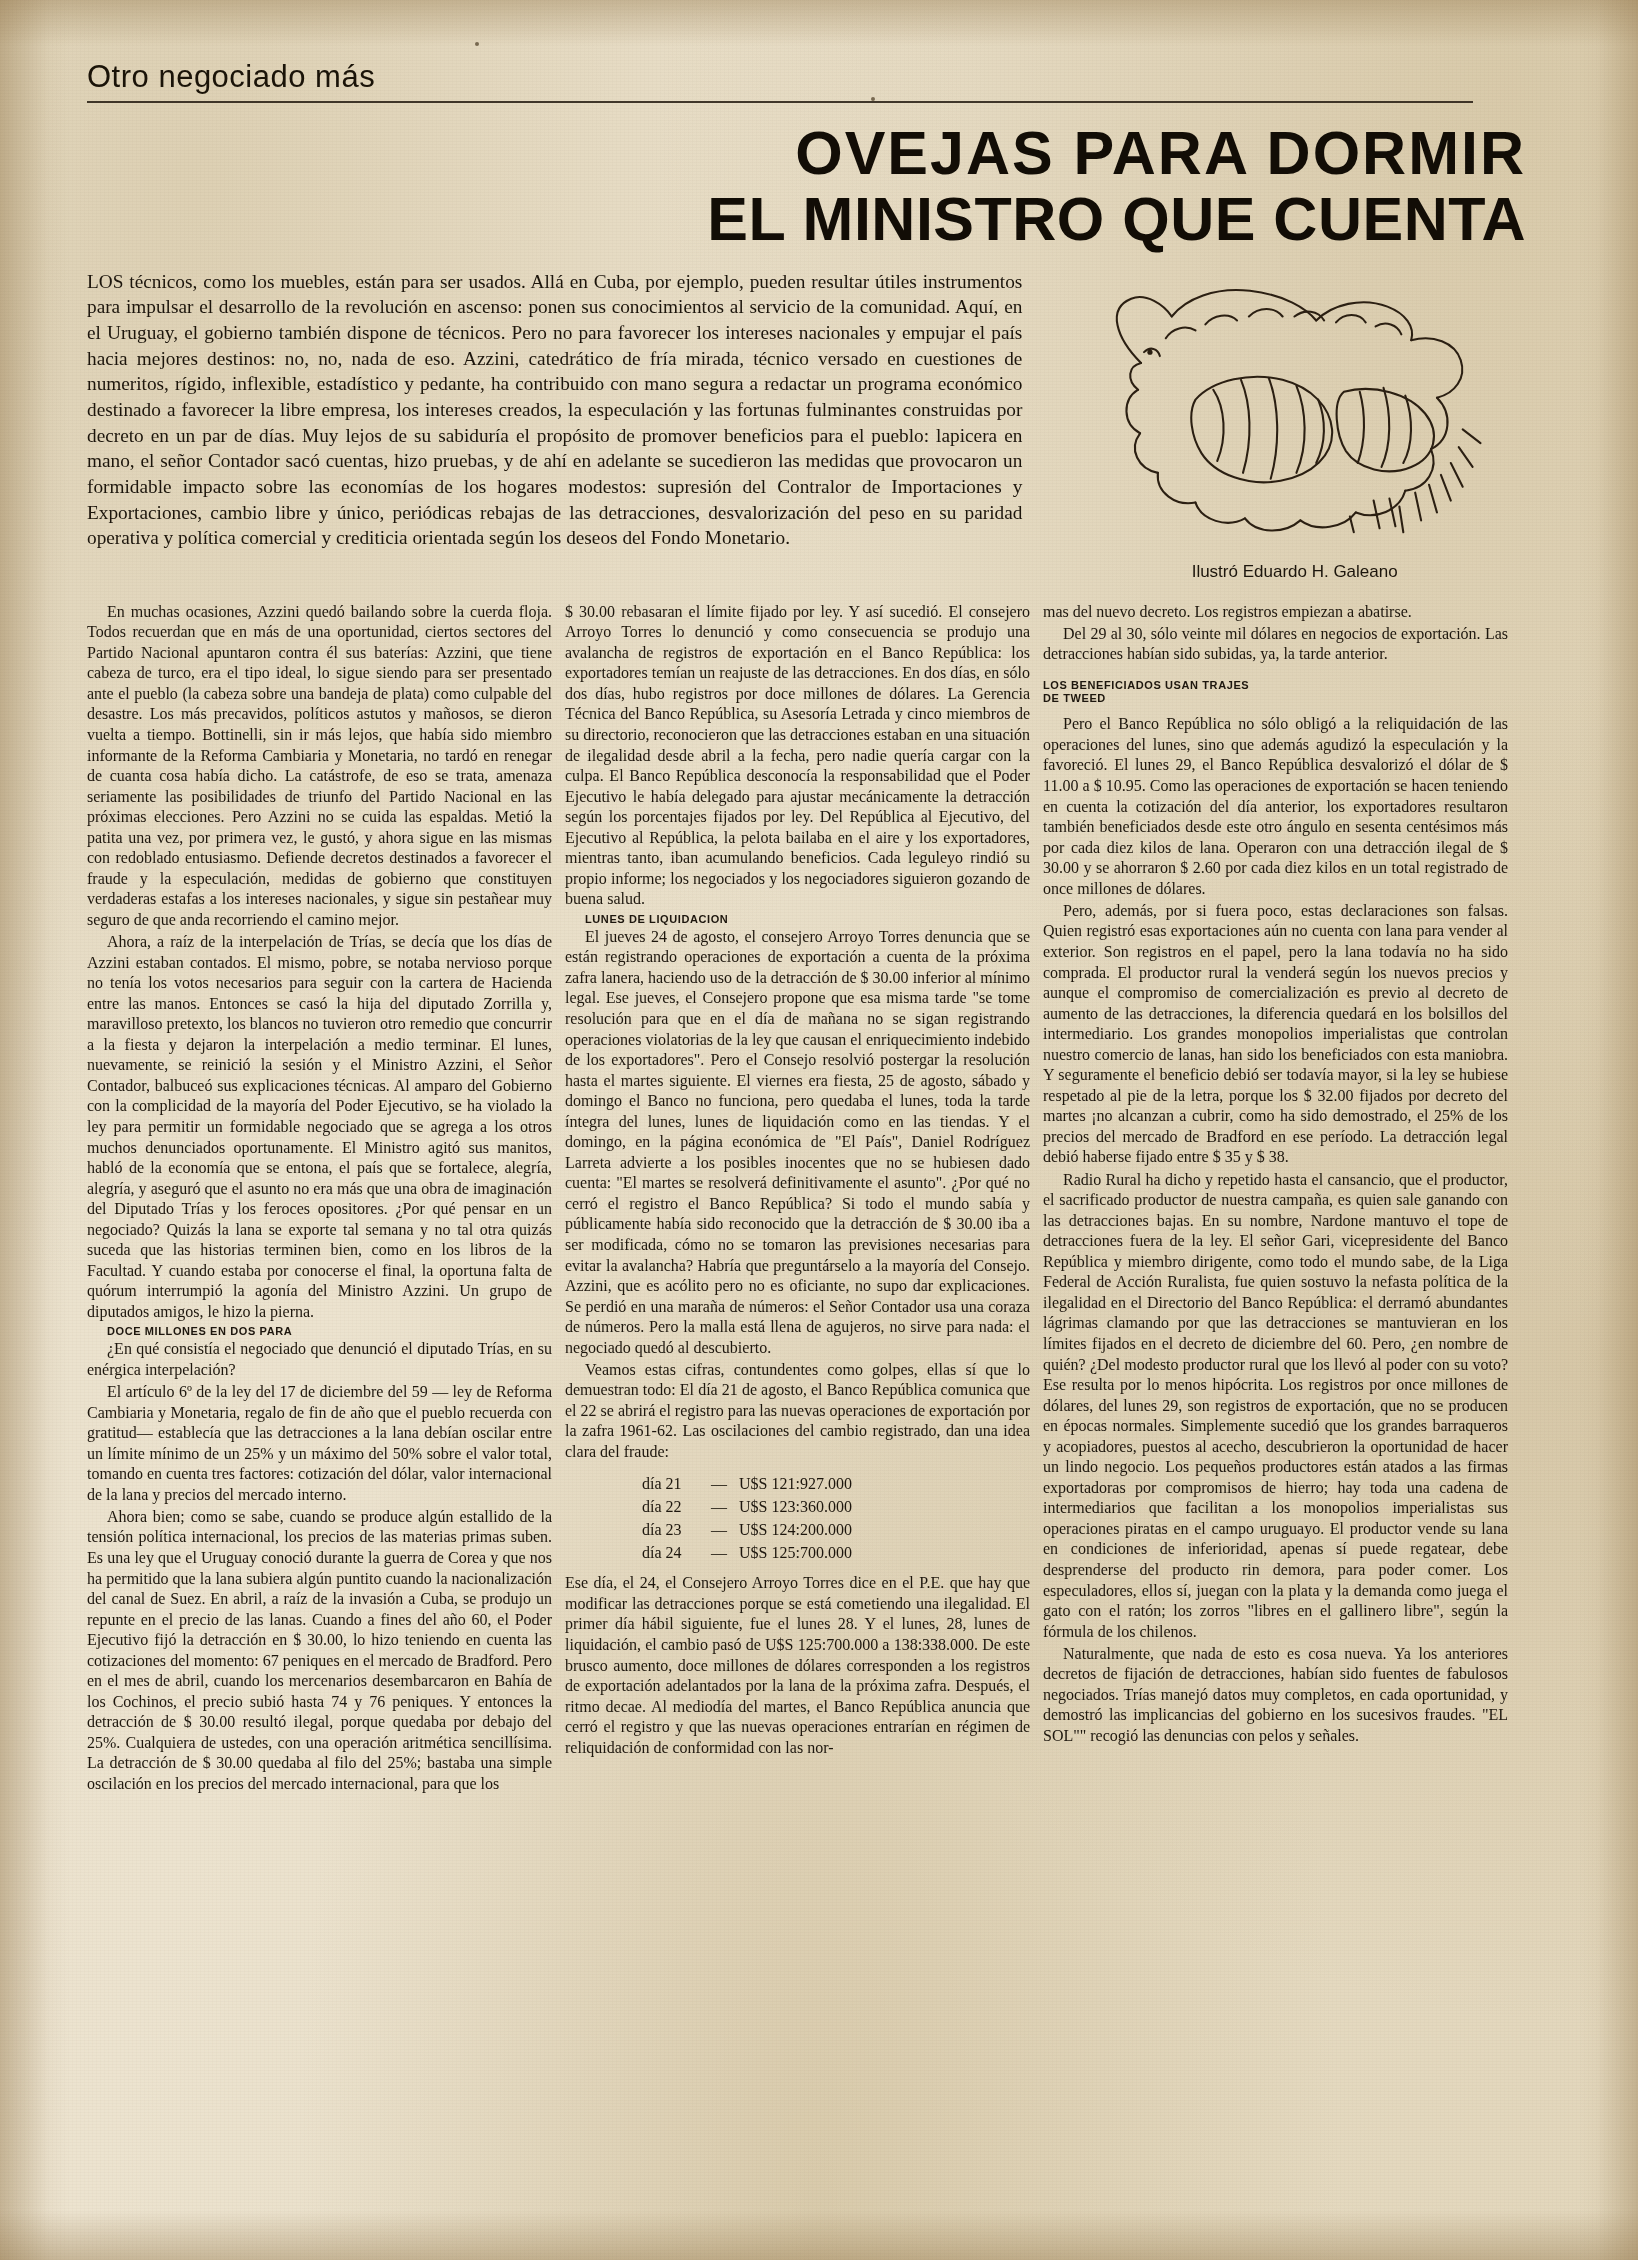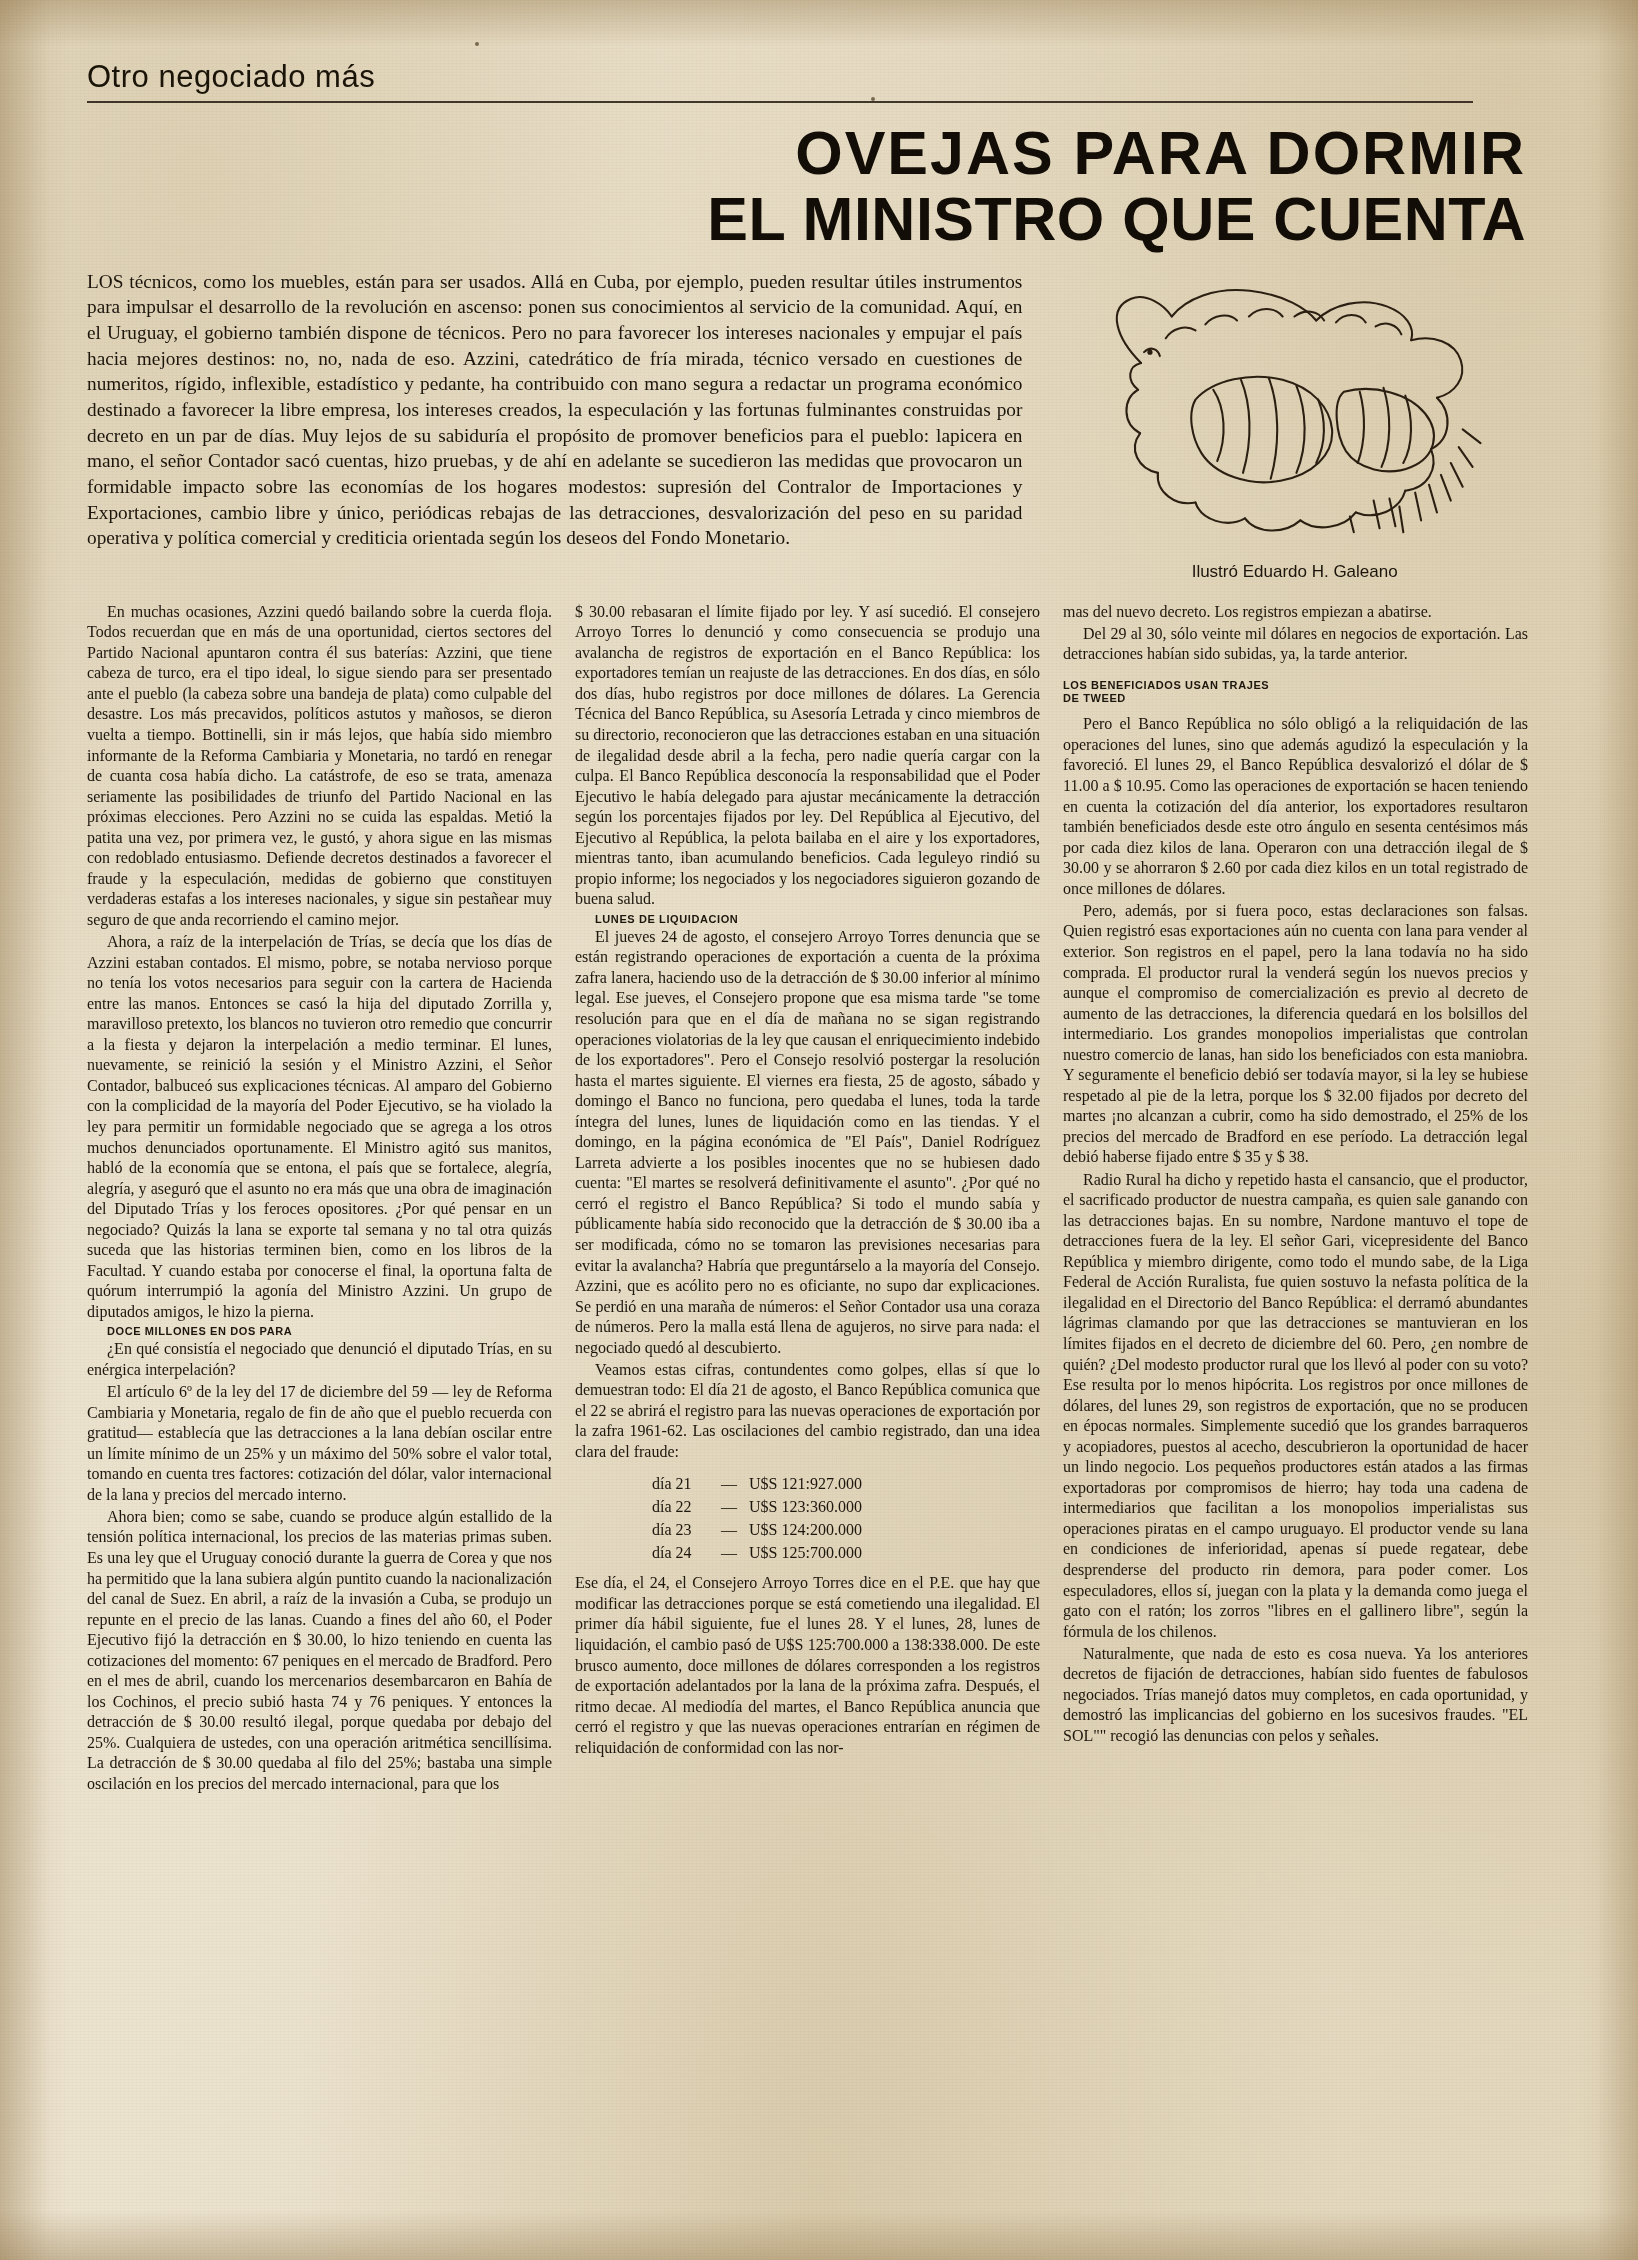--- a/index.html
+++ b/index.html
@@ -127,21 +127,21 @@
   .illus-caption {
     font-family: "Liberation Sans", sans-serif;
     font-size: 17px;
     text-align: center;
     margin-top: 6px;
     color: #1c150c;
   }
   .columns {
     display: flex;
     margin-top: 20px;
-    gap: 23px;
+    gap: 13px;
   }
   .col {
     width: 465px;
     font-size: 16px;
     line-height: 1.285;
     text-align: justify;
     hyphens: auto;
     color: #1d160d;
   }
   .col p {

